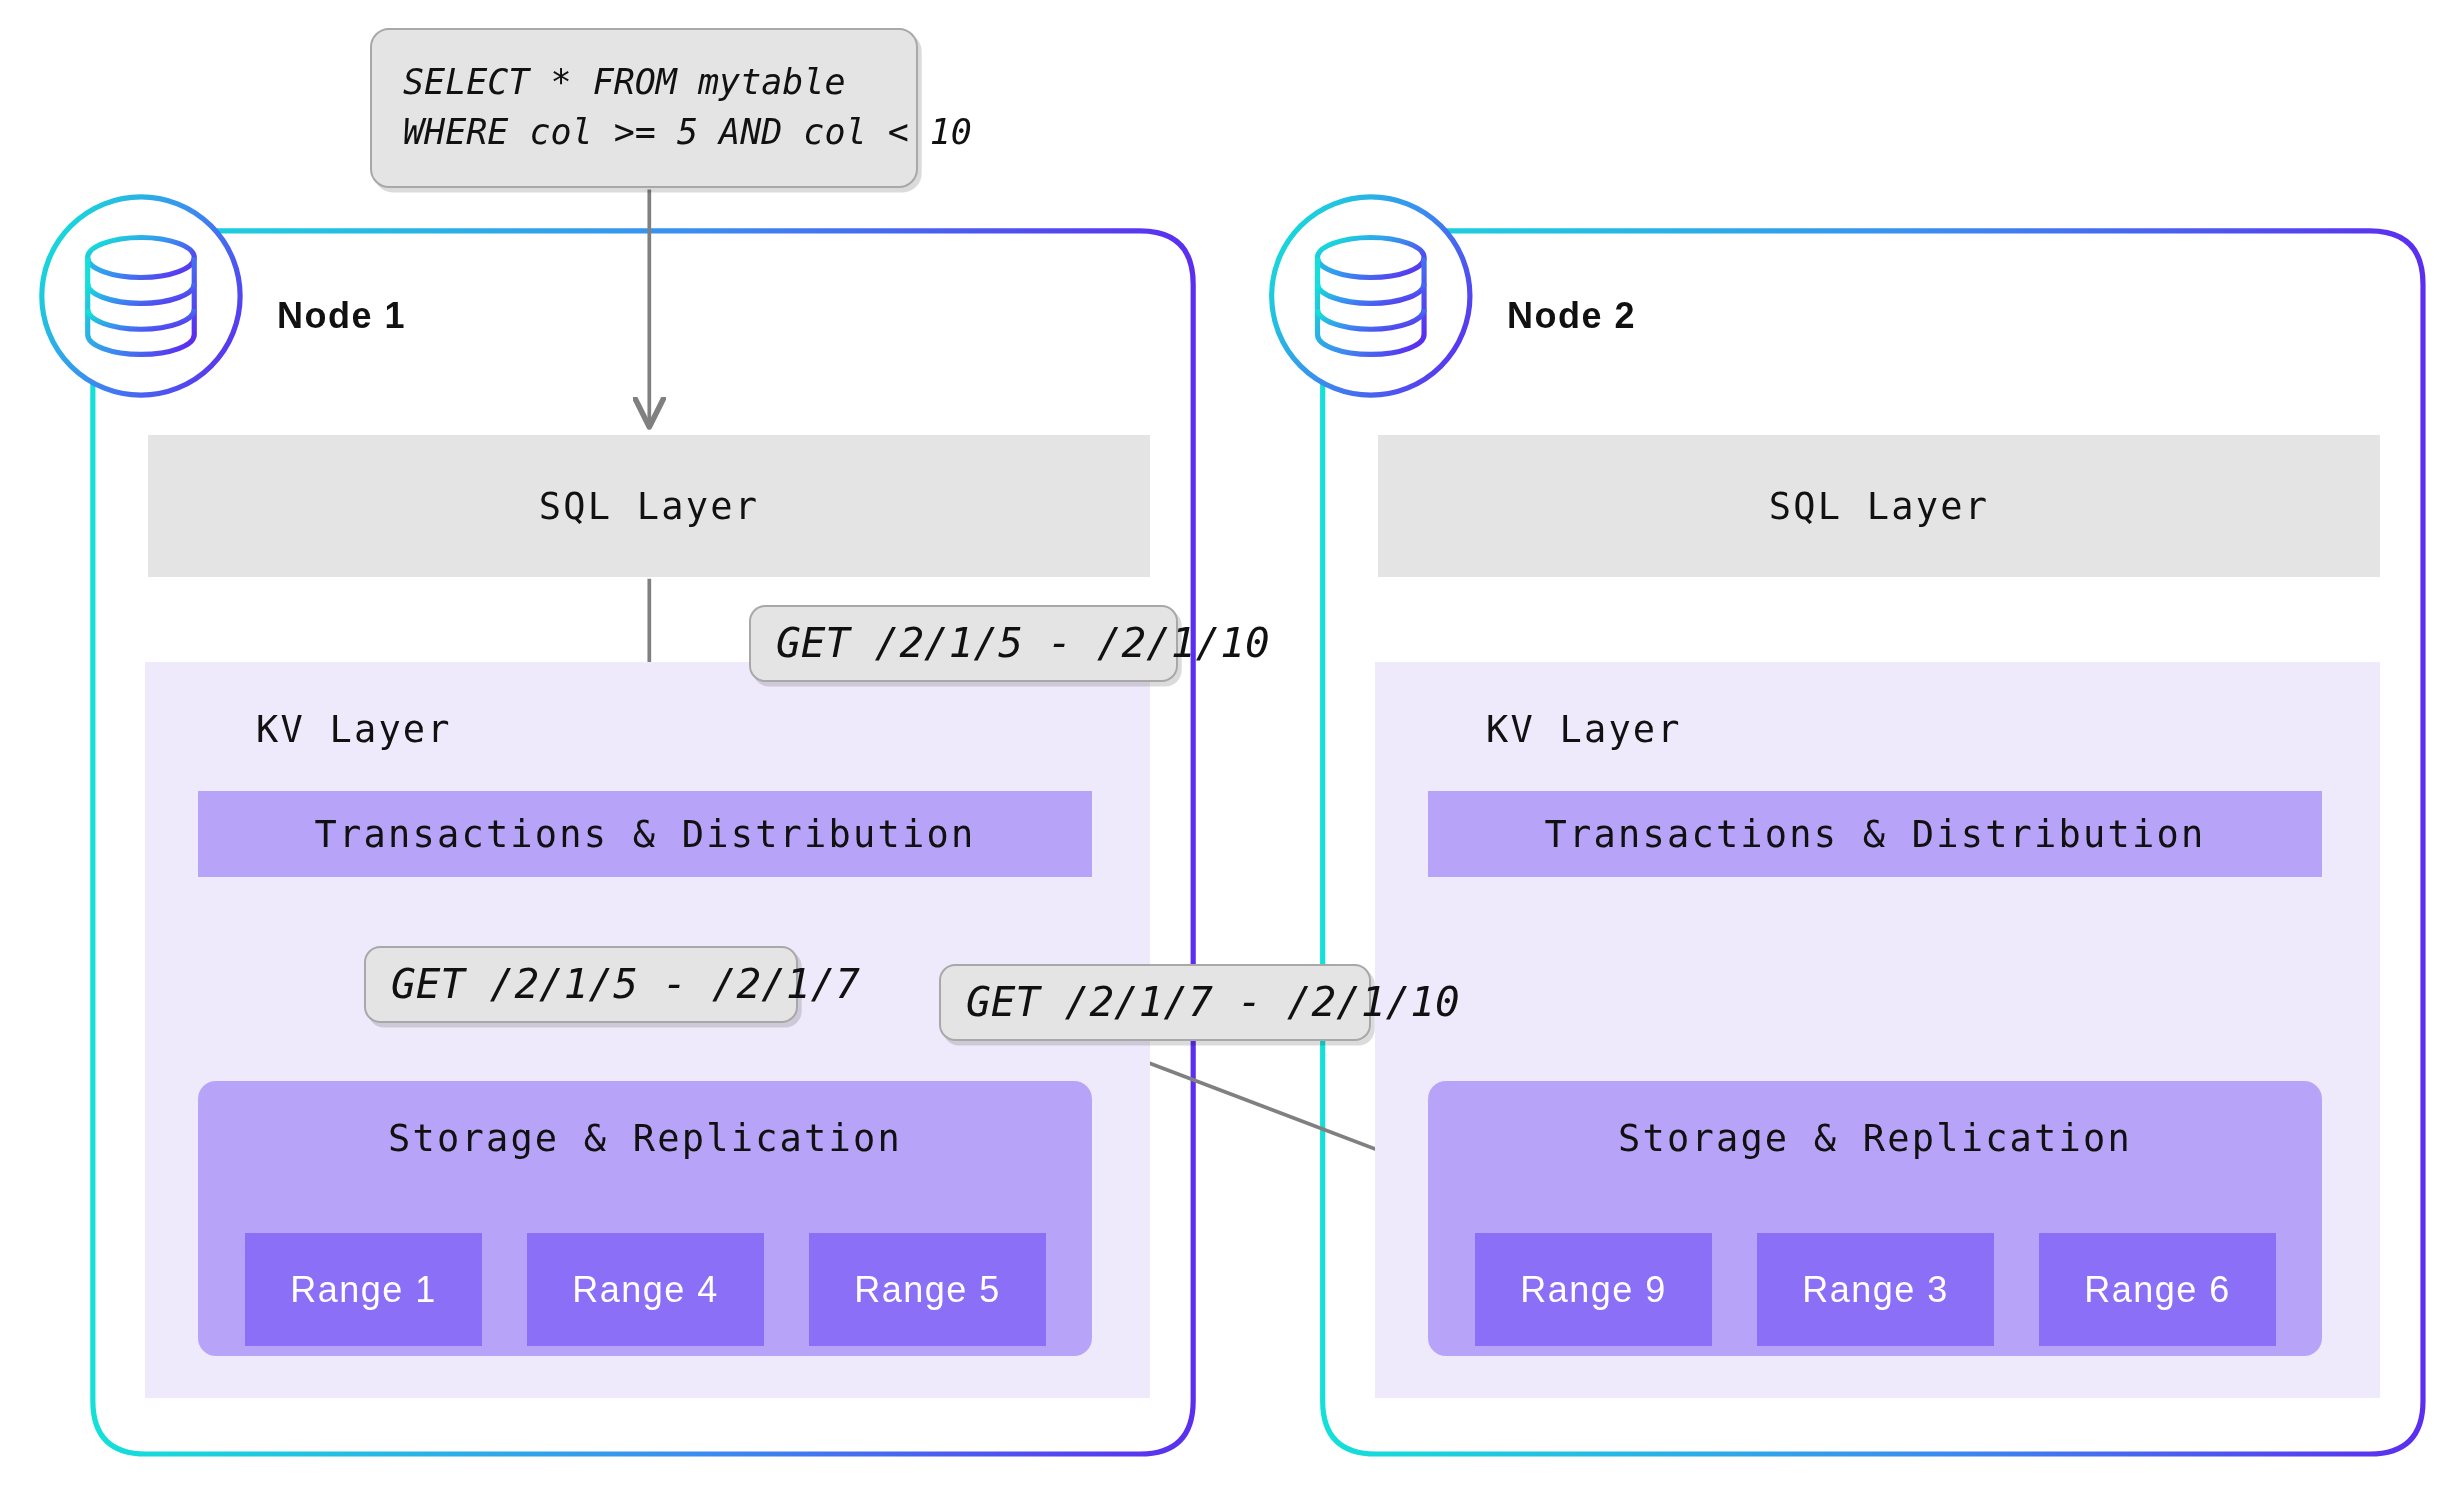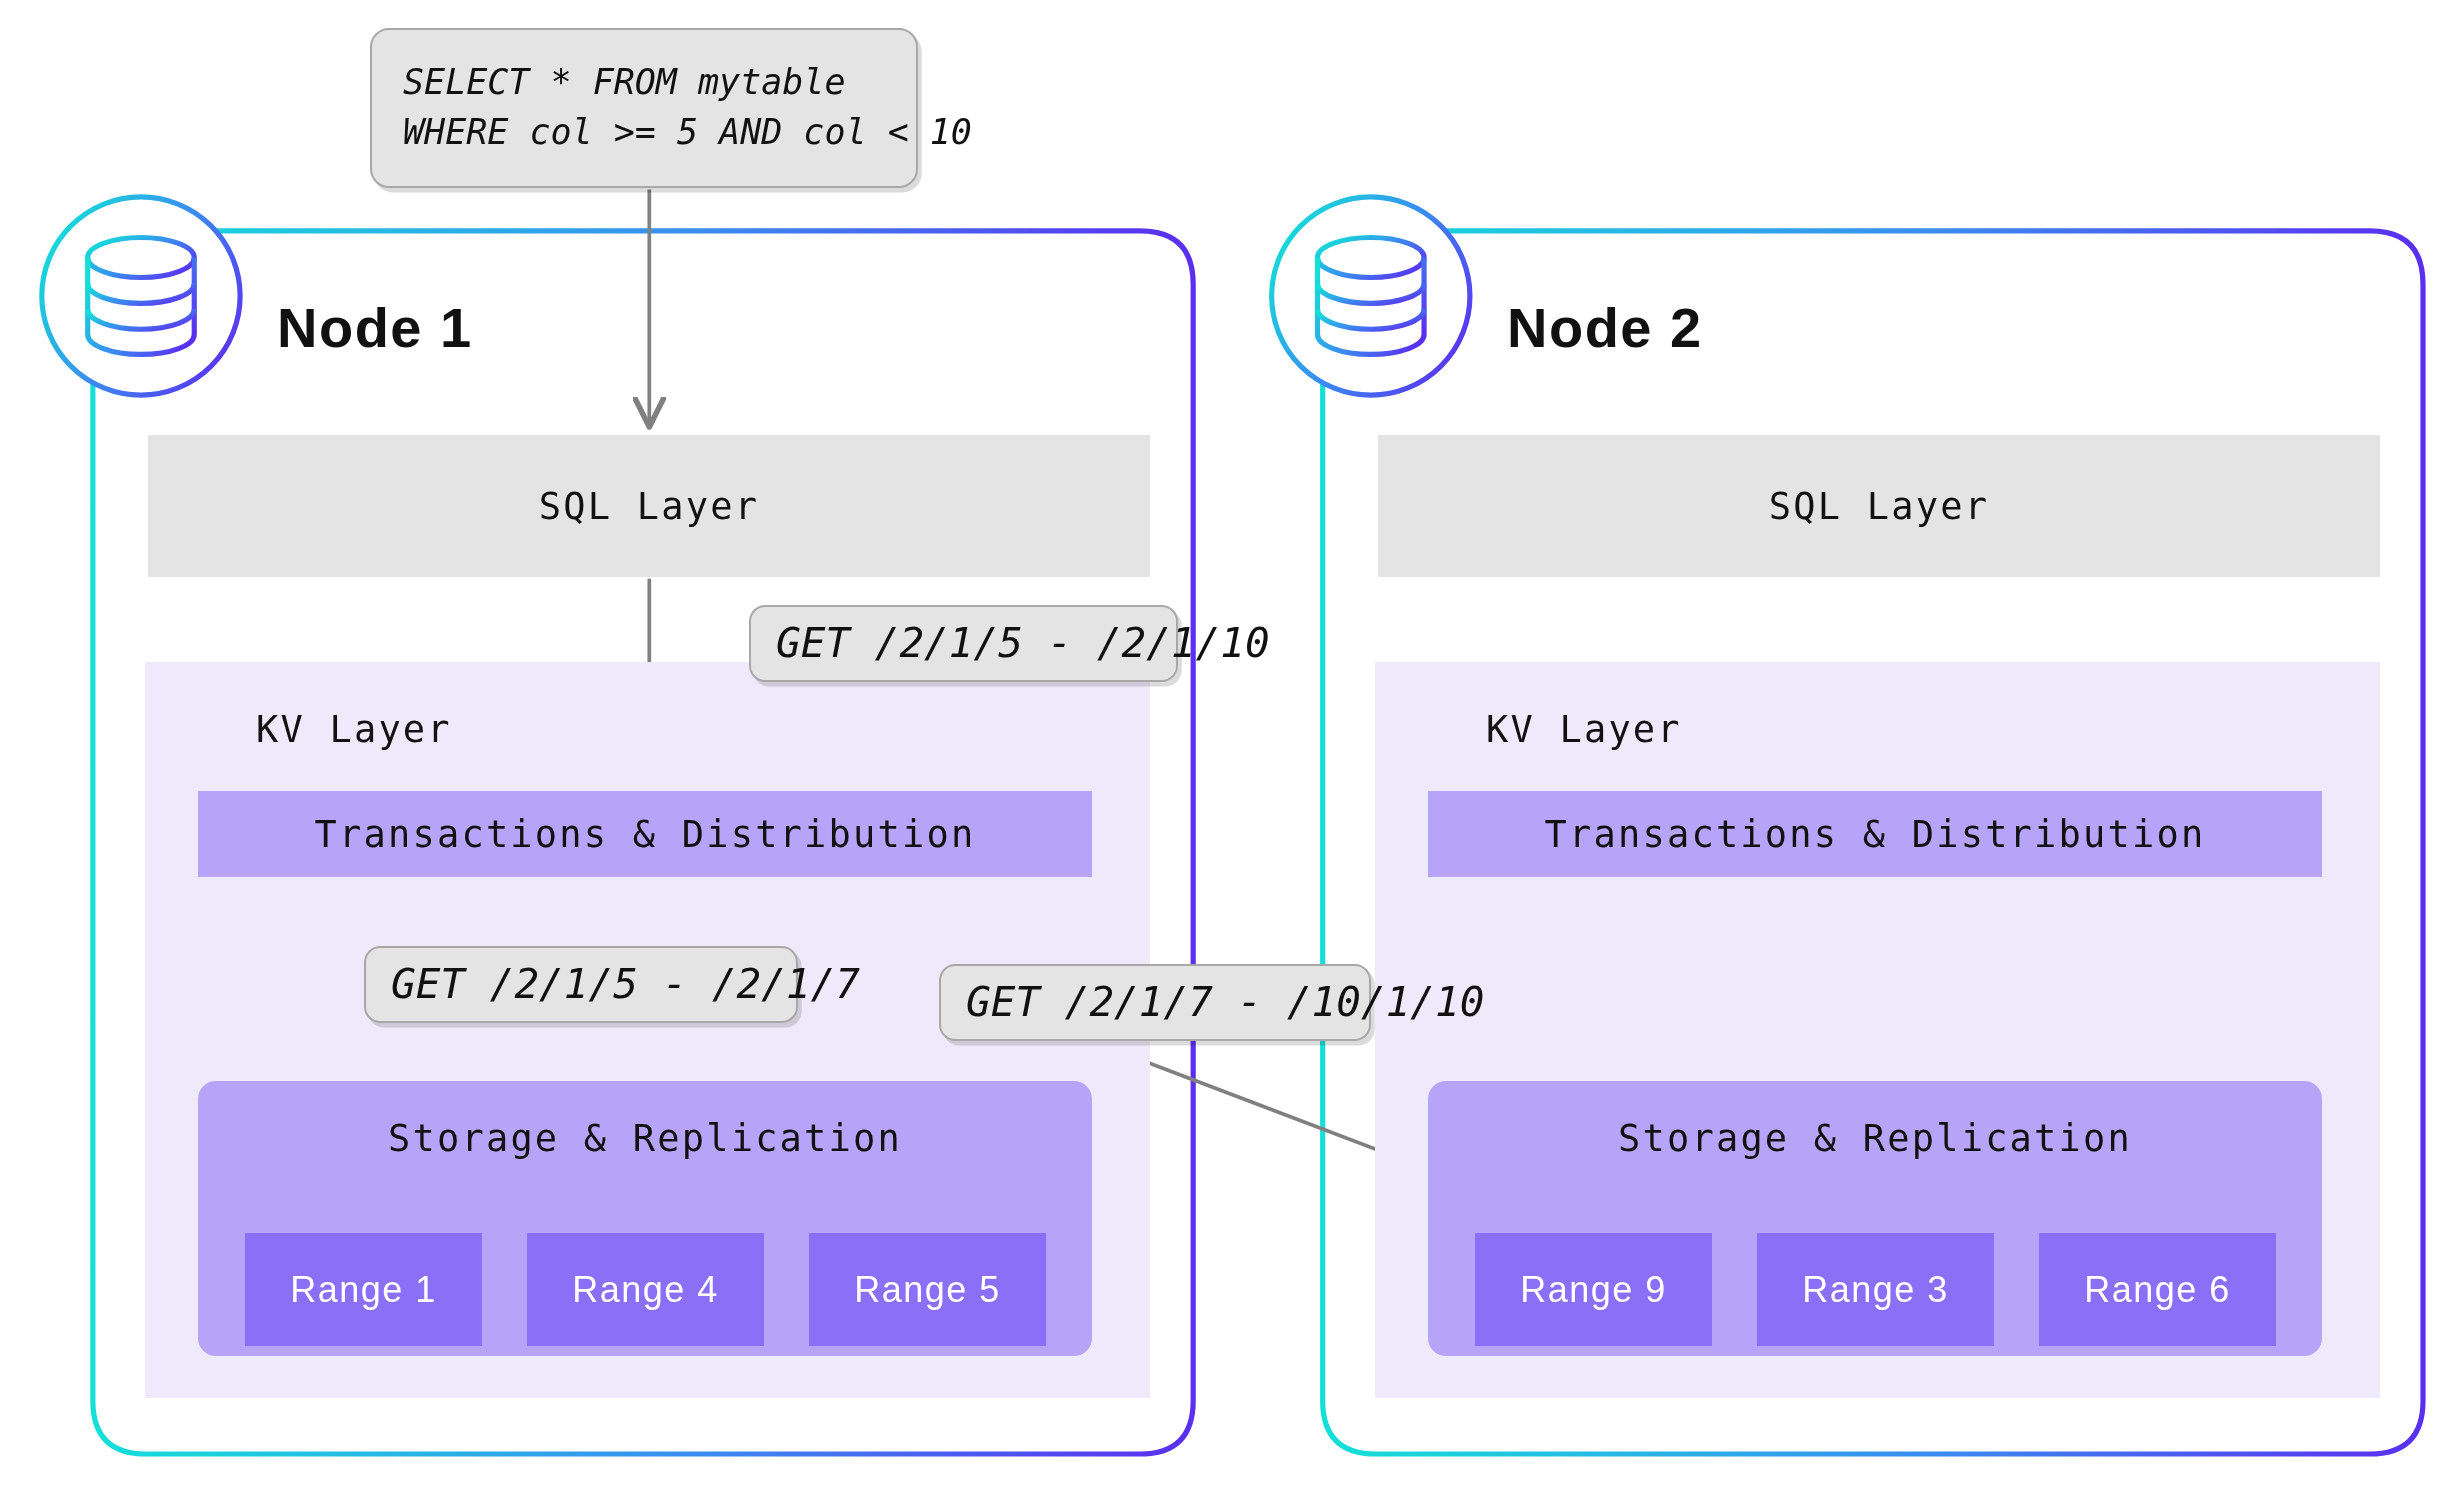--- a/index.html
+++ b/index.html
@@ -64,21 +64,21 @@
   }
   #tag-kv    { left: 749px; top: 605px;  width: 429px; }
   #tag-left  { left: 364px;  top: 946px; width: 434px; }
   #tag-right { left: 939px; top: 964px; width: 432px; }
 
   
   .node-label {
     position: absolute;
     font-family: "Liberation Sans", sans-serif;
     font-weight: bold;
-    font-size: 56px;
+    font-size: 36px;
     color: #111111;
     letter-spacing: 1.5px;
     white-space: nowrap;
     z-index: 42;
   }
   #node1-label { left: 277px;  top: 295px; }
   #node2-label { left: 1507px; top: 295px; }
 
   
   .sql-layer {
@@ -234,21 +234,21 @@
     <span class="line">WHERE col &gt;= 5 AND col &lt; 10</span>
   </div>
 
   <div id="tag-kv" class="callout tag-callout">
     <span class="line">GET /2/1/5 - /2/1/10</span>
   </div>
   <div id="tag-left" class="callout tag-callout">
     <span class="line">GET /2/1/5 - /2/1/7</span>
   </div>
   <div id="tag-right" class="callout tag-callout">
-    <span class="line">GET /2/1/7 - /10/1/10</span>
+    <span class="line">GET /2/1/7 - /2/1/10</span>
   </div>
 
   <div id="node1-label" class="node-label">Node 1</div>
   <div id="node2-label" class="node-label">Node 2</div>
 
   <div id="node1-sql" class="sql-layer">SQL Layer</div>
 
   <div id="node1-kv" class="kv-layer">
     <div class="kv-title">KV Layer</div>
     <div class="txn-box">Transactions &amp; Distribution</div>

